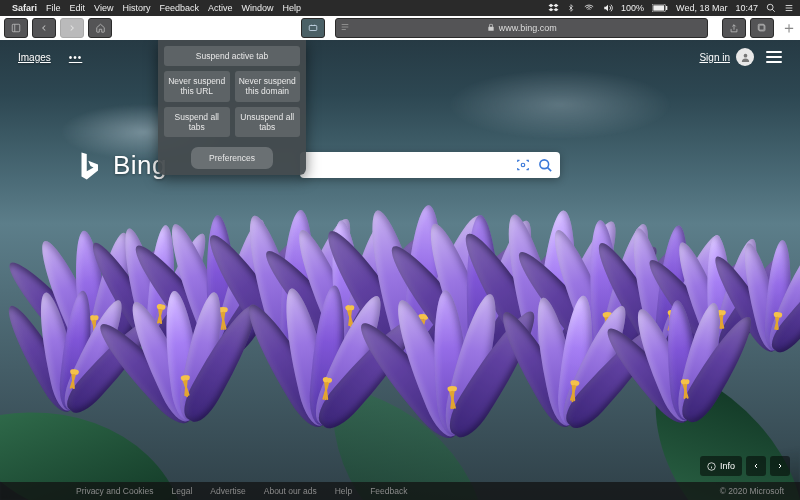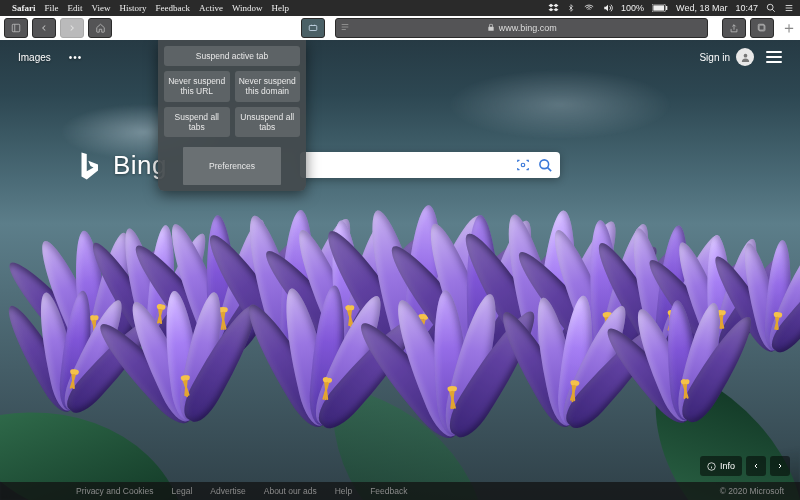--- a/index.html
+++ b/index.html
@@ -1,19 +1,19 @@
 <!DOCTYPE html>
 <html><head>
 <meta charset="utf-8">
 <style>
   html,body{margin:0;padding:0;width:800px;height:500px;font-family:-apple-system,Helvetica,Arial,sans-serif;overflow:hidden;background:#000;}
   
   .menubar{position:absolute;top:0;left:0;right:0;height:16px;background:#2a2a2a;display:flex;align-items:center;font-size:9px;color:#eee;padding:0 6px;}
   .menubar .apple{font-size:10px;margin-right:6px;}
-  .menubar .mitem{margin-right:9px;font-family:Liberation Serif, serif;}
+  .menubar .mitem{margin-right:9px;}
   .menubar .bold{font-weight:600;}
   .menubar .spacer{flex:1;}
   .menubar .ricon{margin-left:8px;display:inline-flex;align-items:center;}
   
   .toolbar{position:absolute;top:16px;left:0;right:0;height:24px;background:#ffffff;border-bottom:1px solid #1a1a1a;display:flex;align-items:center;}
   .tbtn{width:22px;height:18px;margin-left:4px;background:#545456;border:1px solid #2a2a2a;border-radius:3px;display:flex;align-items:center;justify-content:center;color:#bbb;}
   .tbtn svg{display:block;}
   .addr{flex:1;margin:0 10px;height:18px;background:#545456;border:1px solid #2a2a2a;border-radius:3px;display:flex;align-items:center;justify-content:center;font-size:9px;color:#ddd;position:relative;}
   .addr .lock{margin-right:4px;}
   .addr .reader{position:absolute;left:4px;color:#8a8a8a;}
@@ -29,42 +29,42 @@
   .flower{position:absolute;transform-origin:50% 100%;}
   .petal{position:absolute;width:30%;height:100%;border-radius:60% 60% 50% 50%/80% 80% 30% 30%;left:35%;bottom:0;transform-origin:50% 100%;}
   .stamen{position:absolute;bottom:18%;left:50%;width:2px;height:14%;background:#e2a531;transform:translateX(-50%);border-radius:1px;}
   .stamen::after{content:"";position:absolute;top:-3px;left:-1.5px;width:5px;height:5px;background:#f5c24a;border-radius:50%;}
   .leaf{position:absolute;background:linear-gradient(180deg,#2f6a4a,#123826);border-radius:0 100% 0 100%/0 100% 0 100%;}
   
   .p1{background:linear-gradient(180deg,#b79bea 0%,#8a64d6 40%,#5a3aa8 100%);box-shadow:inset -3px 0 6px rgba(20,10,60,0.4),inset 3px 0 6px rgba(255,255,255,0.18);}
   .p2{background:linear-gradient(180deg,#c9b2f2 0%,#9a76e2 40%,#6b48bd 100%);box-shadow:inset -3px 0 6px rgba(20,10,60,0.35),inset 3px 0 6px rgba(255,255,255,0.22);}
   .p3{background:linear-gradient(180deg,#a07fe0 0%,#7750c8 40%,#4a2e96 100%);box-shadow:inset -3px 0 6px rgba(10,5,40,0.5),inset 3px 0 6px rgba(255,255,255,0.12);}
   
-  .bingnav{position:absolute;top:6px;left:0;right:0;height:22px;display:flex;align-items:center;padding:0 18px;color:#fff;font-size:10px;}
+  .bingnav{position:absolute;top:6px;left:0;right:0;height:22px;display:flex;align-items:center;padding:0 18px;color:#fff;font-size:10px;text-decoration:underline;}
   .bingnav .nitem{margin-right:18px;text-shadow:0 1px 2px rgba(0,0,0,0.4);}
   .bingnav .spacer{flex:1;}
   .bingnav .signin{display:flex;align-items:center;gap:6px;}
   .avatar{width:18px;height:18px;border-radius:50%;background:#e8e8e8;display:flex;align-items:center;justify-content:center;}
   .hamb{width:16px;height:12px;display:flex;flex-direction:column;justify-content:space-between;margin-left:12px;}
   .hamb span{height:2px;background:#fff;border-radius:1px;}
   
   .logo{position:absolute;left:78px;top:110px;display:flex;align-items:center;gap:13px;}
   .logo svg{display:block;}
   .logo-text{font-size:26px;font-weight:400;color:#fff;text-shadow:0 1px 3px rgba(0,0,0,0.4);letter-spacing:0.5px;}
   
   .searchbox{position:absolute;left:300px;top:112px;width:260px;height:26px;background:#fff;border-radius:4px;display:flex;align-items:center;box-shadow:0 2px 8px rgba(0,0,0,0.3);}
   .searchbox input{border:0;outline:0;flex:1;padding:0 8px;font-size:11px;background:transparent;}
   .sicon{width:22px;display:flex;align-items:center;justify-content:center;}
   
   .popup{position:absolute;left:158px;top:0px;width:136px;background:rgba(68,74,78,0.94);border-radius:0 0 6px 6px;padding:6px;box-shadow:0 4px 14px rgba(0,0,0,0.5);}
   .pbtn{background:#5d6366;color:#e9e9e9;font-size:8.5px;text-align:center;padding:5px 3px;border-radius:3px;margin-bottom:5px;cursor:pointer;line-height:1.2;}
   .pbtn.hl{background:#2a6fe0;}
   .prow{display:flex;gap:5px;margin-bottom:5px;}
   .prow .pbtn{flex:1;margin-bottom:0;}
-  .pref{background:#6a7073;color:#e9e9e9;font-size:8.5px;text-align:center;padding:14px;border-radius:1px;width:70px;margin:10px auto 0;cursor:pointer;}
+  .pref{background:#6a7073;color:#e9e9e9;font-size:8.5px;text-align:center;padding:6px;border-radius:7px;width:70px;margin:10px auto 0;cursor:pointer;}
   
   .carousel{position:absolute;right:10px;bottom:24px;display:flex;gap:4px;align-items:center;}
   .cbtn{background:rgba(0,0,0,0.5);color:#fff;font-size:9px;height:20px;border-radius:3px;display:flex;align-items:center;justify-content:center;padding:0 7px;}
   .cbtn.sq{width:20px;padding:0;}
   
   .footer{position:absolute;left:0;right:0;bottom:0;height:18px;background:rgba(18,18,18,0.75);display:flex;align-items:center;padding:0 16px;font-size:8.5px;color:#8a8a8a;}
   .footer .fitem{margin-right:18px;}
   .footer .spacer{flex:1;}
 </style>
 </head>

